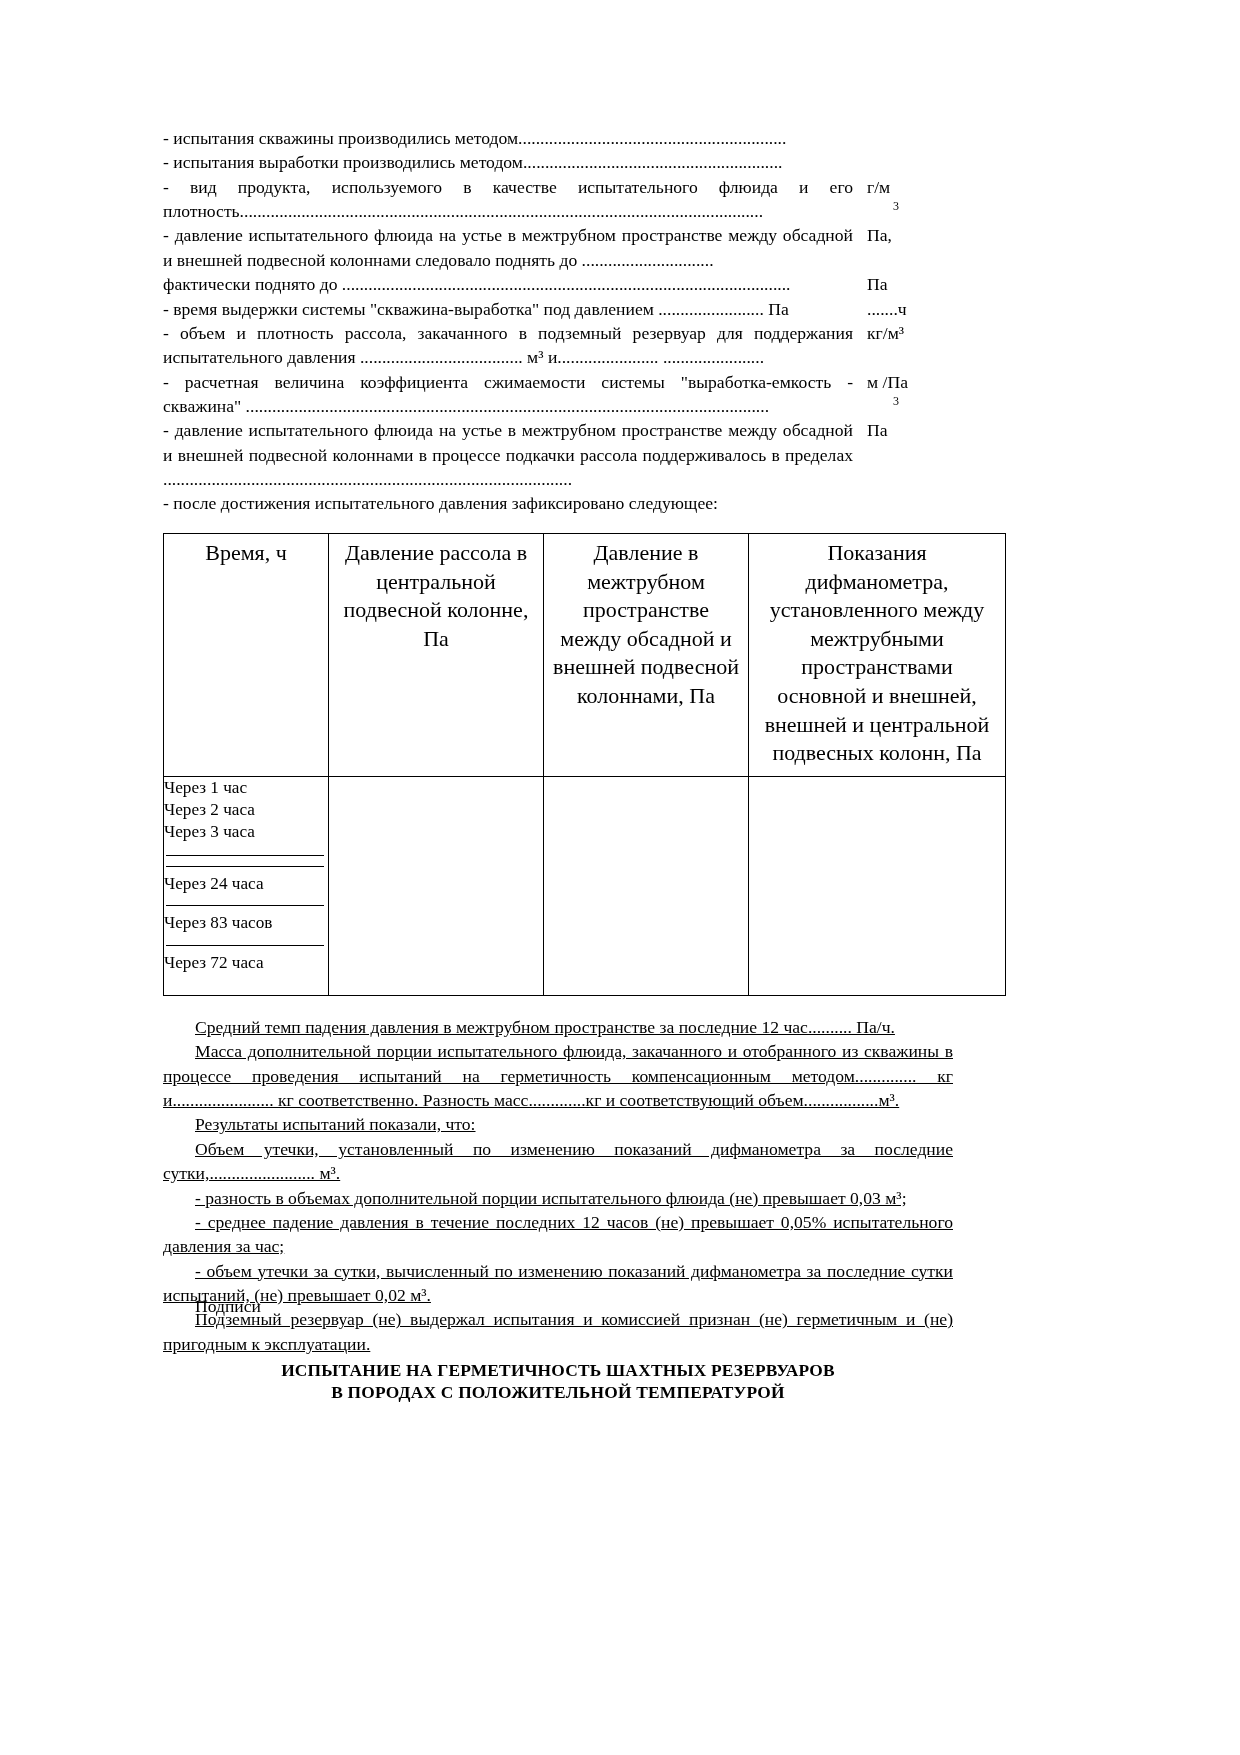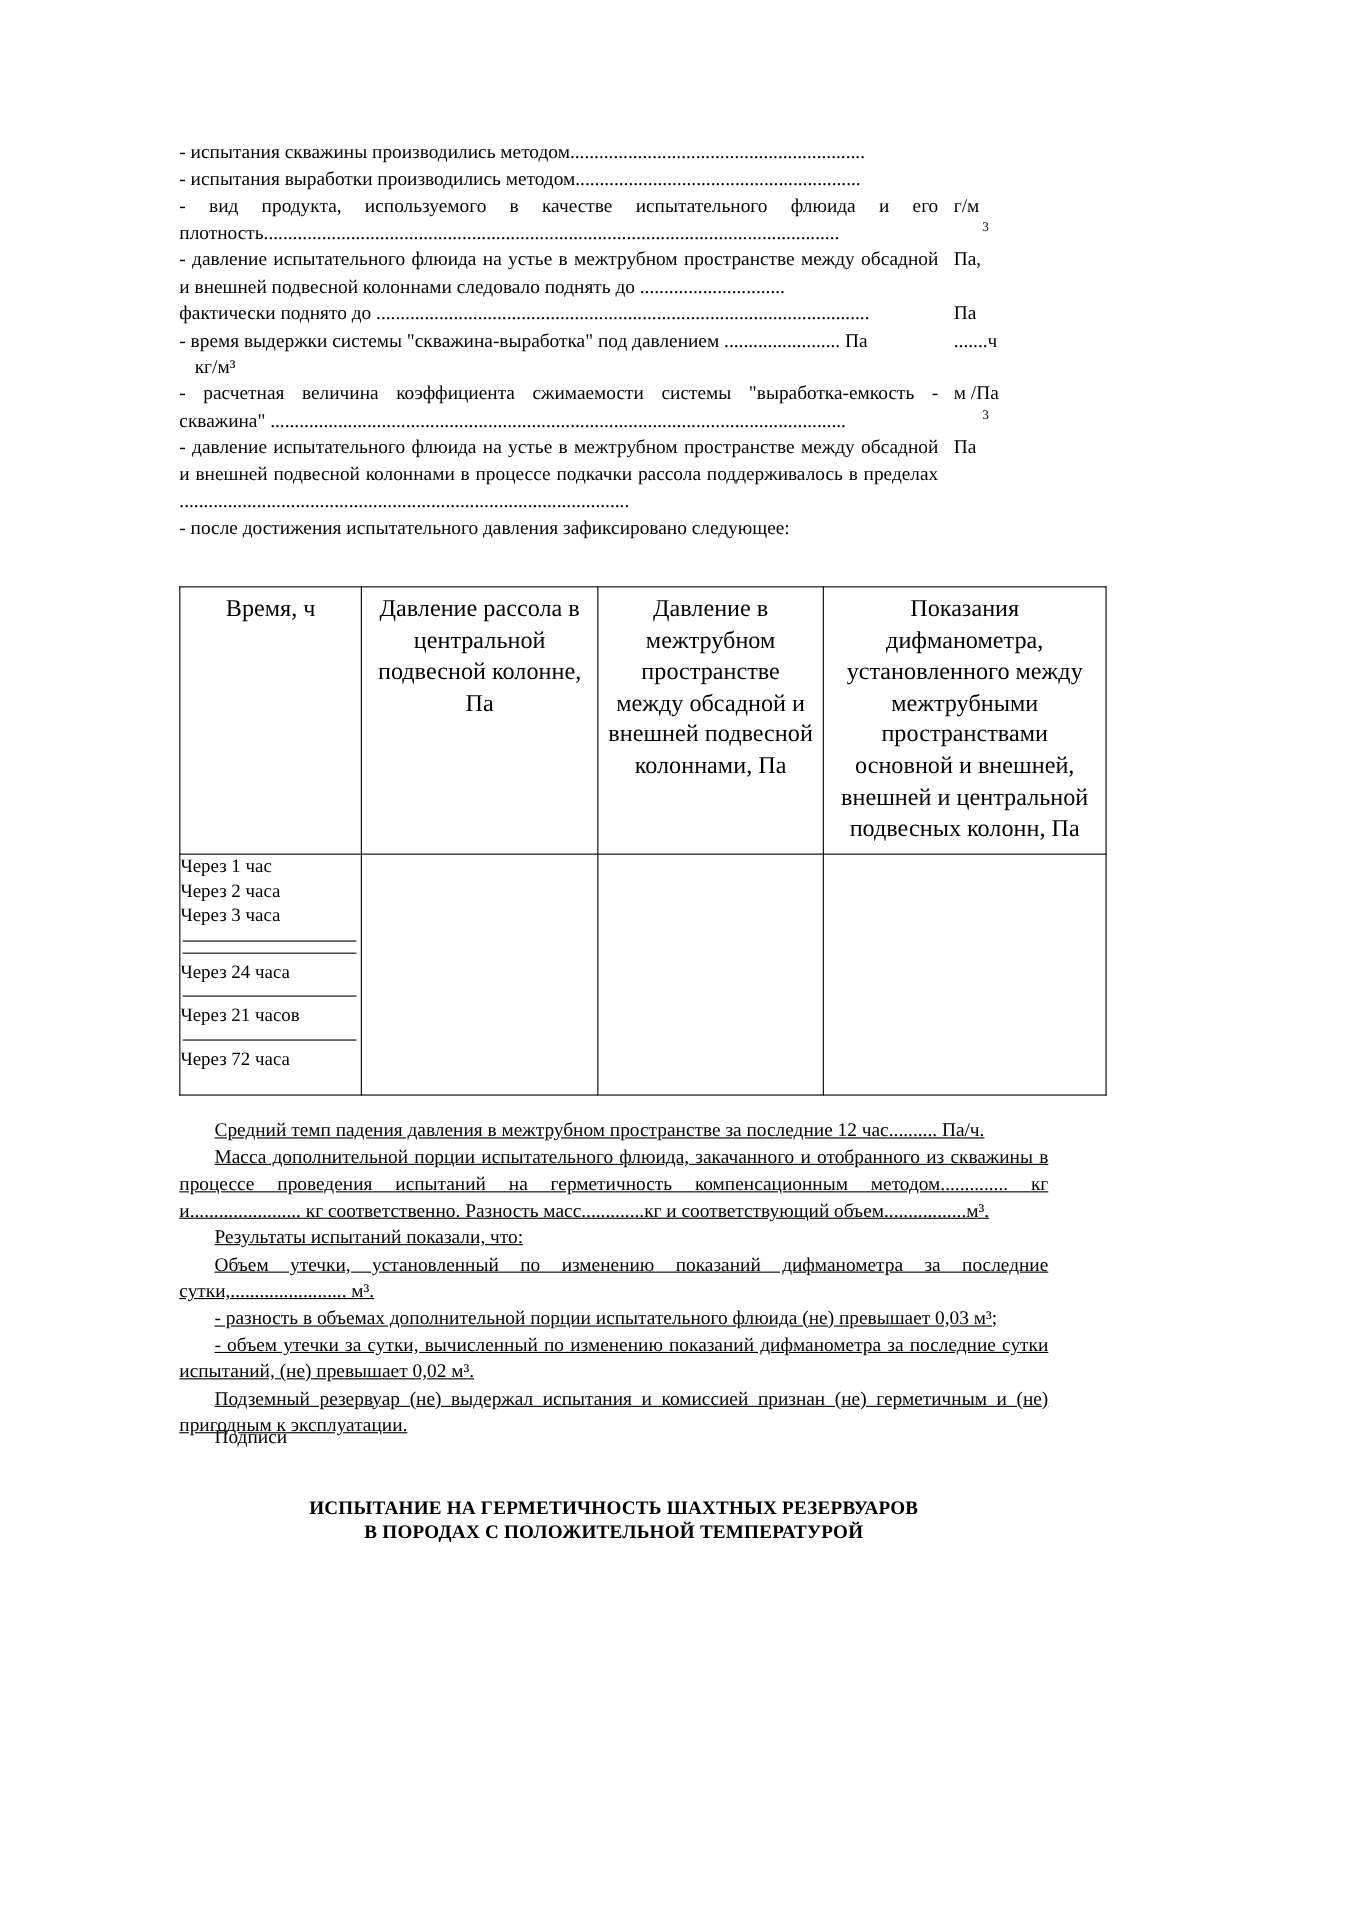--- a/index.html
+++ b/index.html
@@ -180,20 +180,21 @@
       <div class="body nojust">фактически поднято до ......................................................................................................</div>
       <div class="unit">Па</div>
     </div>
 
     <div class="row">
       <div class="body nojust">- время выдержки системы "скважина-выработка" под давлением ........................ Па</div>
       <div class="unit">.......ч</div>
     </div>
 
     <div class="row">
+      <div class="body">- объем и плотность рассола, закачанного в подземный резервуар для поддержания испытательного давления ..................................... м³ и....................... .......................</div>
       <div class="unit">кг/м³</div>
     </div>
 
     <div class="row">
       <div class="body">- расчетная величина коэффициента сжимаемости системы "выработка-емкость - скважина" .......................................................................................................................</div>
       <div class="unit">
         <span class="unit-m-pa">м  /Па</span>
         <span class="sub-below">3</span>
       </div>
     </div>
@@ -223,38 +224,39 @@
       <tbody>
         <tr>
           <td class="col1 timecell">
             <div class="time-line">Через 1 час</div>
             <div class="time-line">Через 2 часа</div>
             <div class="time-line">Через 3 часа</div>
             <span class="dash-line"></span>
             <span class="dash-line tight"></span>
             <div class="time-line">Через 24 часа</div>
             <span class="dash-line tight"></span>
-            <div class="time-line">Через 21 часов</div>
+            <div class="time-line">Через 83 часов</div>
             <span class="dash-line tight"></span>
             <div class="time-line">Через 72 часа</div>
           </td>
           <td class="col2 timecell"></td>
           <td class="col3 timecell"></td>
           <td class="col4 timecell"></td>
         </tr>
       </tbody>
     </table>
   </div>
 
   <div class="after-table">
     <p class="p indent left">Средний темп падения давления в межтрубном пространстве за последние 12 час.......... Па/ч.</p>
     <p class="p indent">Масса дополнительной порции испытательного флюида, закачанного и отобранного из скважины в процессе проведения испытаний на герметичность компенсационным методом.............. кг и....................... кг соответственно. Разность масс.............кг и соответствующий объем.................м³.</p>
     <p class="p indent left">Результаты испытаний показали, что:</p>
     <p class="p indent">Объем утечки, установленный по изменению показаний дифманометра за последние сутки,........................ м³.</p>
     <p class="p indent">- разность в объемах дополнительной порции испытательного флюида (не) превышает 0,03 м³;</p>
+    <p class="p indent">- среднее падение давления в течение последних 12 часов (не) превышает 0,05% испытательного давления за час;</p>
     <p class="p indent">- объем утечки за сутки, вычисленный по изменению показаний дифманометра за последние сутки испытаний, (не) превышает 0,02 м³.</p>
     <p class="p indent">Подземный резервуар (не) выдержал испытания и комиссией признан (не) герметичным и (не) пригодным к эксплуатации.</p>
   </div>
 
   <div class="sign-block">
     <p class="p left">Подписи</p>
   </div>
 
   <div class="doc-title">
     <span class="tline">ИСПЫТАНИЕ НА ГЕРМЕТИЧНОСТЬ ШАХТНЫХ РЕЗЕРВУАРОВ</span>

